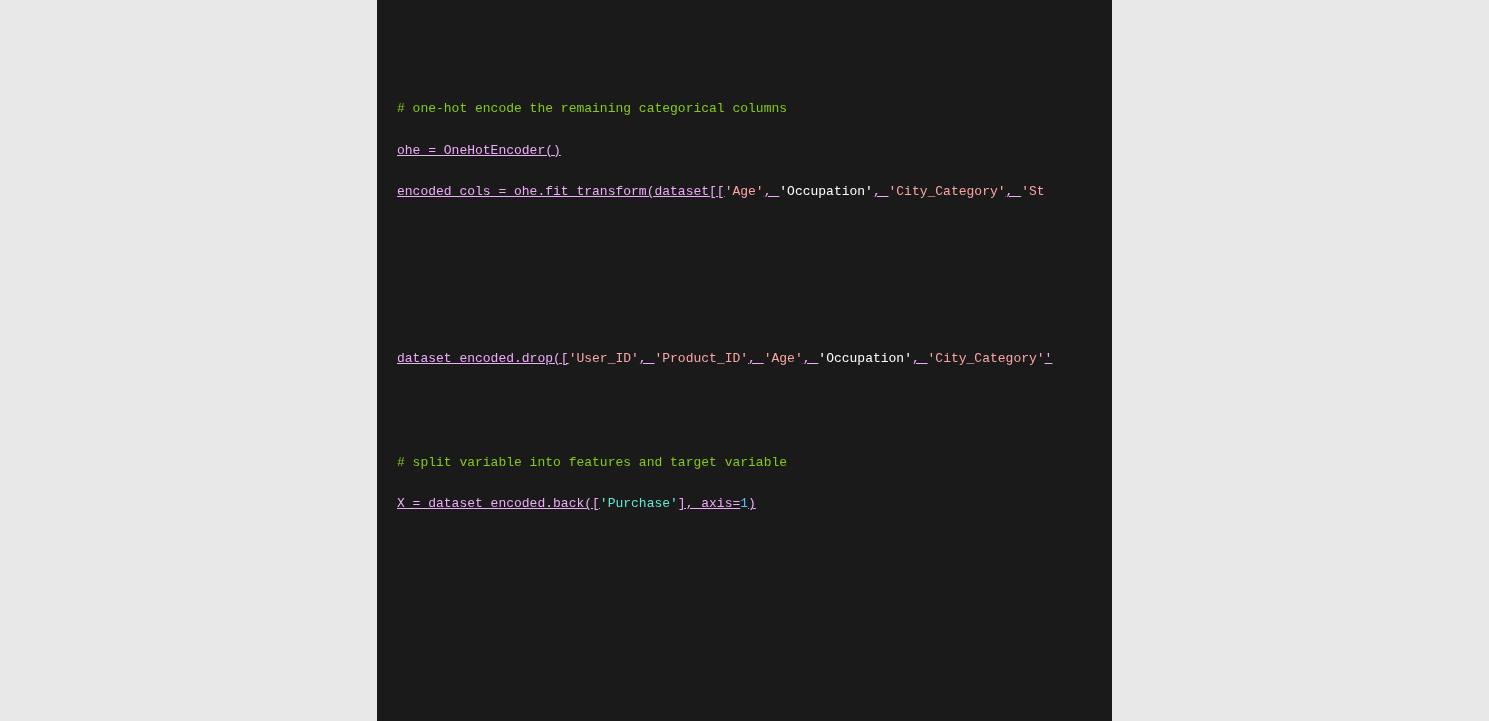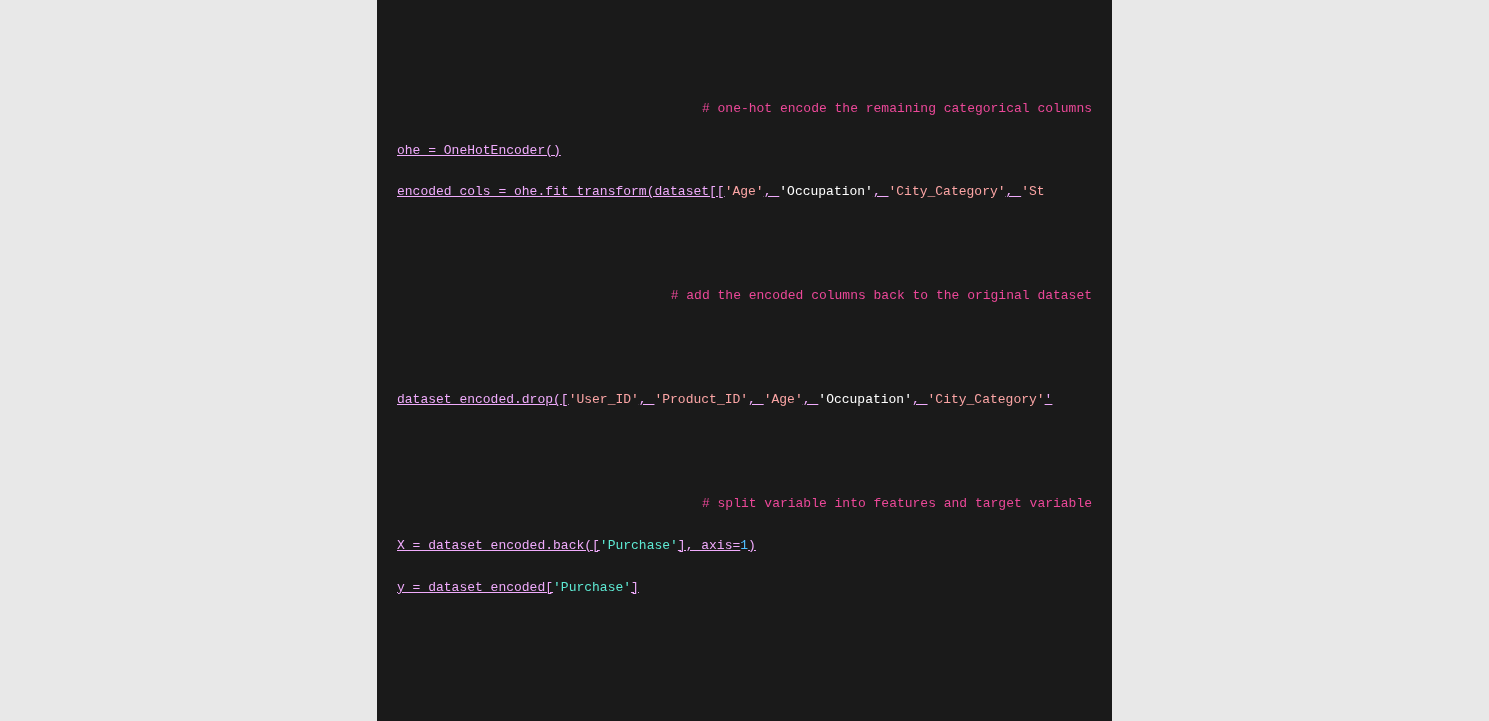--- a/index.html
+++ b/index.html
@@ -32,48 +32,46 @@
       line-height: 1.6;
       padding: 0 20px;
       white-space: pre;
     }
 
     .line {
       display: block;
       min-height: 1.6em;
     }
 
-    .comment { color: #ec4899; text-align: right; }
+    .comment { color: #84cc16; }
     .string-green { color: #fca5a5; }
     .string-red { color: #5eead4; }
     .string-orange { color: #ffffff; }
     .number { color: #4fc1ff; }
     .plain { color: #f0abfc; text-decoration: underline; }
   </style>
 </head>
 <body>
 
 <div class="code-container">
   <div class="code-block">
 
 <span class="line"></span>
 <span class="line comment"># one-hot encode the remaining categorical columns</span>
 <span class="line"><span class="plain">ohe = OneHotEncoder()</span></span>
 <span class="line"><span class="plain">encoded_cols = ohe.fit_transform(dataset[[</span><span class="string-green">'Age'</span><span class="plain">, </span><span class="string-orange">'Occupation'</span><span class="plain">, </span><span class="string-green">'City_Category'</span><span class="plain">, </span><span class="string-green">'St</span></span>
 
 <span class="line"></span>
-<span class="line comment"># add the encoded columns back to the original dataset</span>
 
 <span class="line"></span>
 <span class="line"><span class="plain">dataset_encoded.drop([</span><span class="string-green">'User_ID'</span><span class="plain">, </span><span class="string-green">'Product_ID'</span><span class="plain">, </span><span class="string-green">'Age'</span><span class="plain">, </span><span class="string-orange">'Occupation'</span><span class="plain">, </span><span class="string-green">'City_Category'</span><span class="plain">'</span></span>
 
 <span class="line"></span>
 <span class="line comment"># split variable into features and target variable</span>
 <span class="line"><span class="plain">X = dataset_encoded.back([</span><span class="string-red">'Purchase'</span><span class="plain">], axis=</span><span class="number">1</span><span class="plain">)</span></span>
-<span class="line"><span class="plain">y = dataset_encoded[</span><span class="string-red">'Purchase'</span><span class="plain">]</span></span>
 
 
 
 
 
 
 
 
 
 

